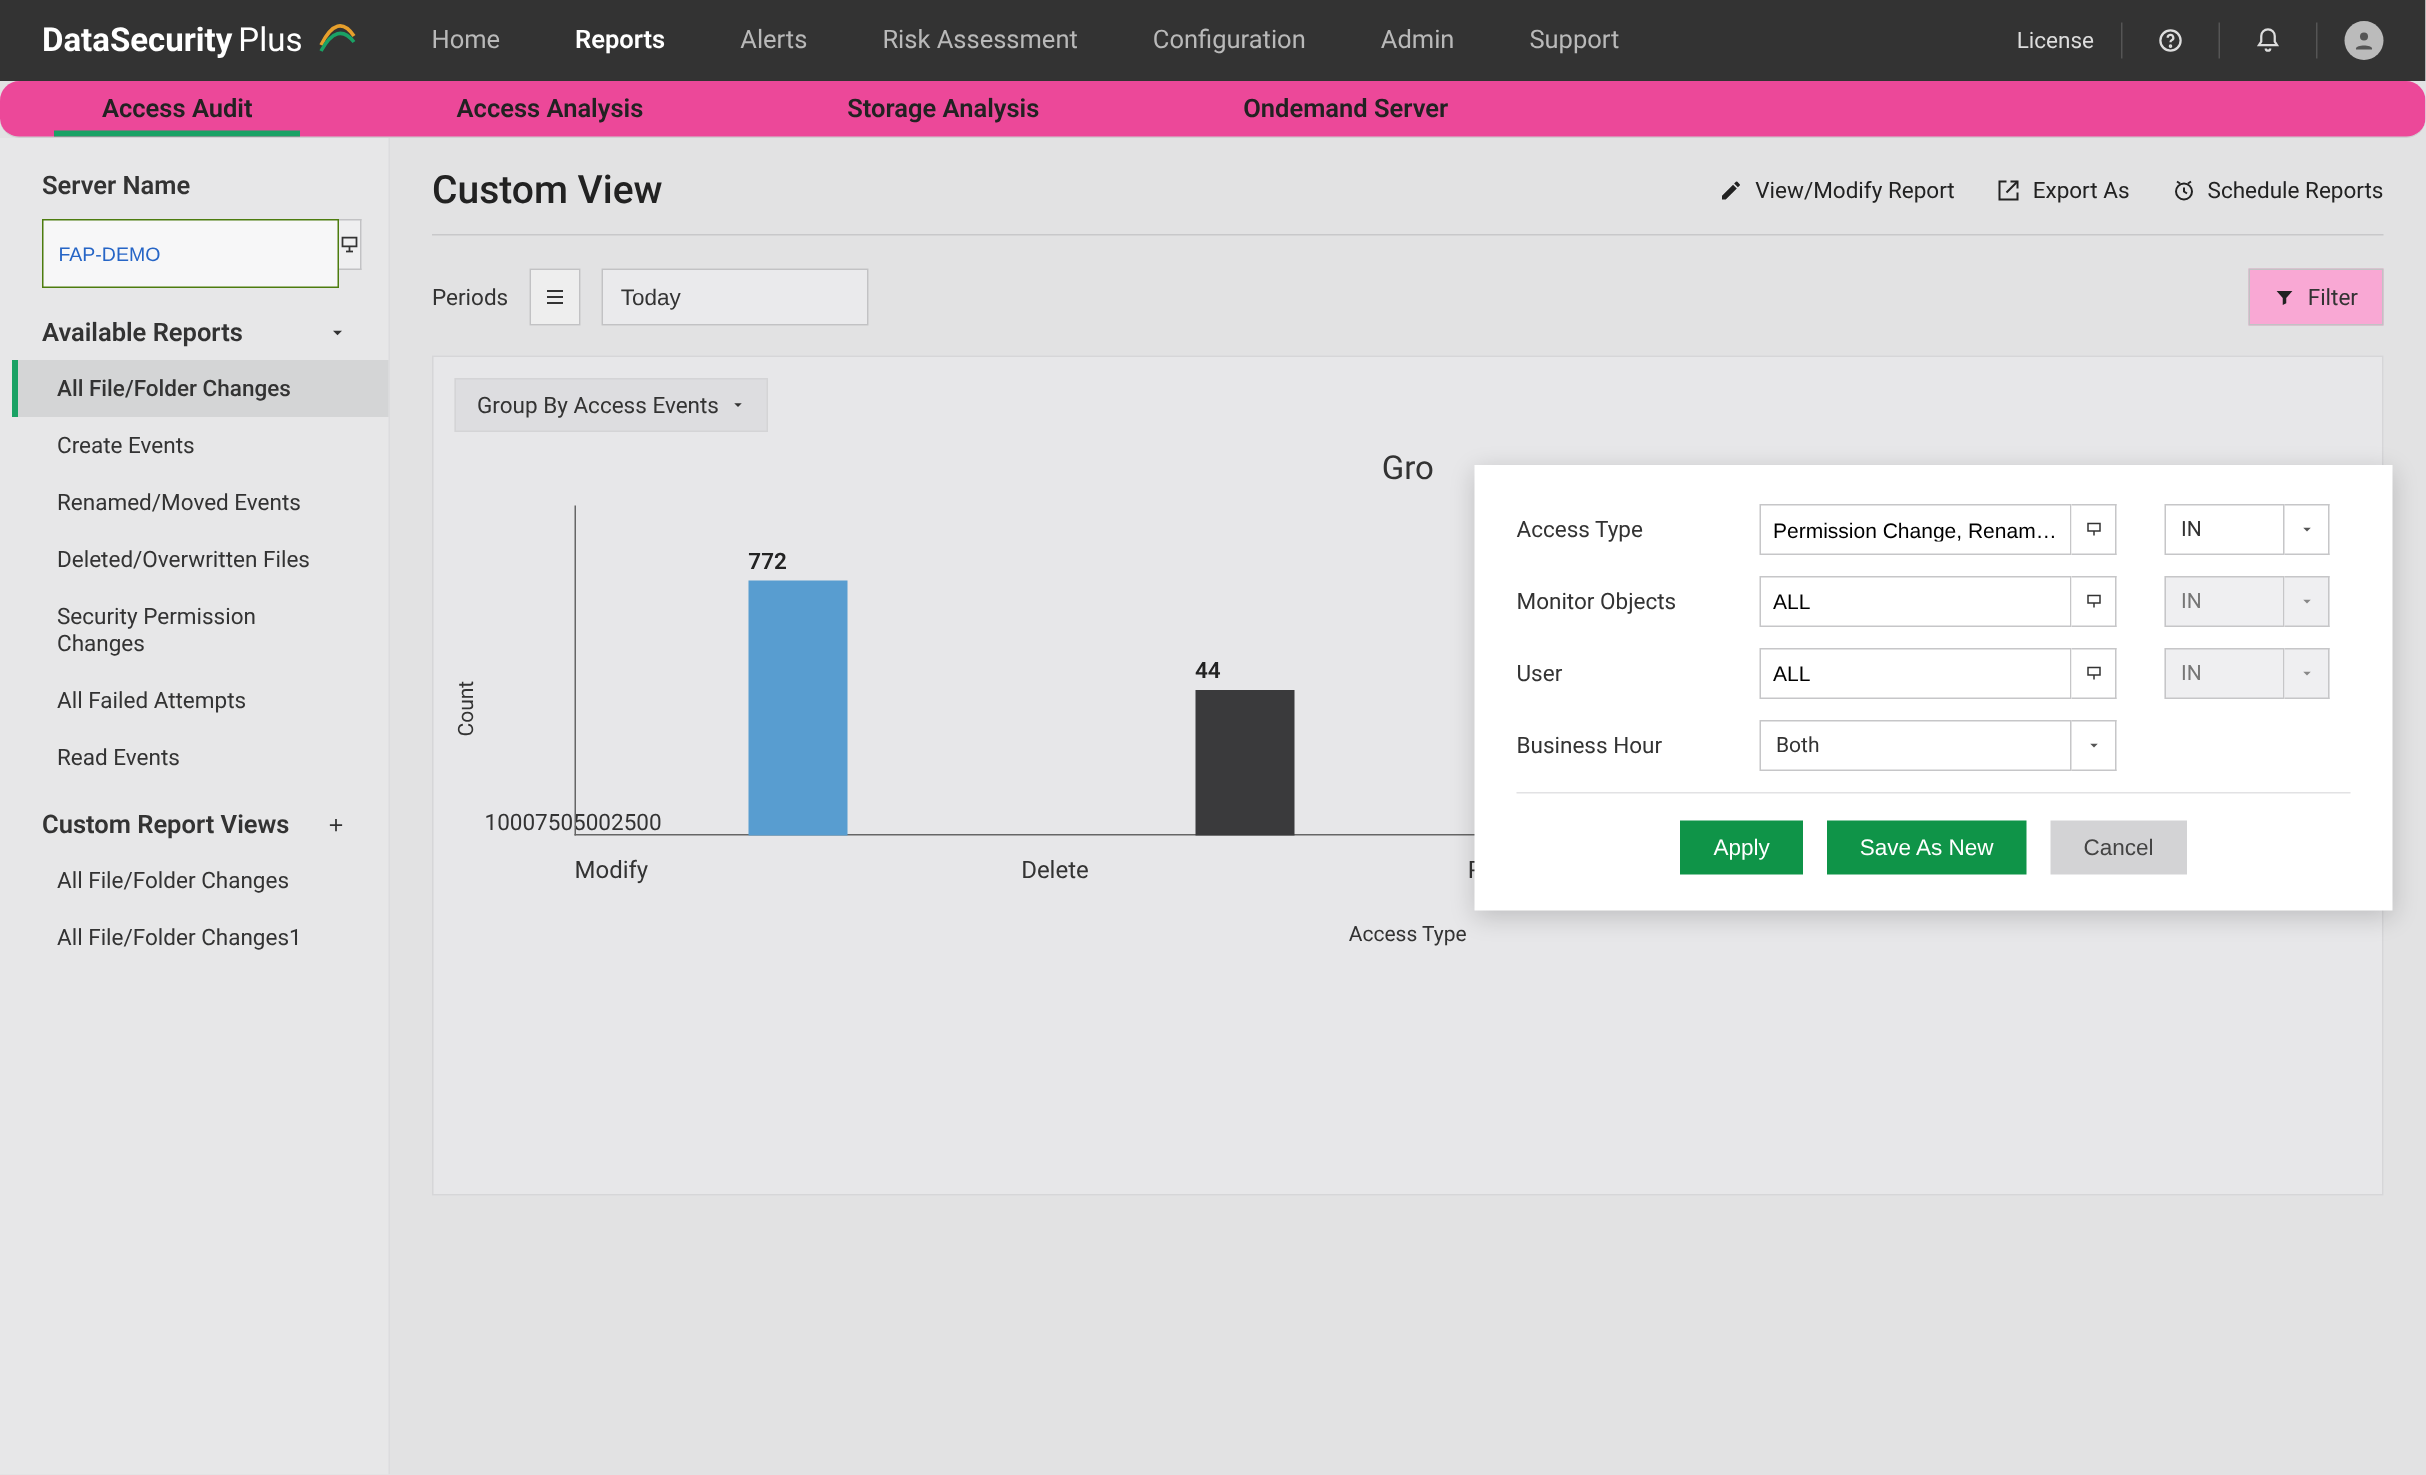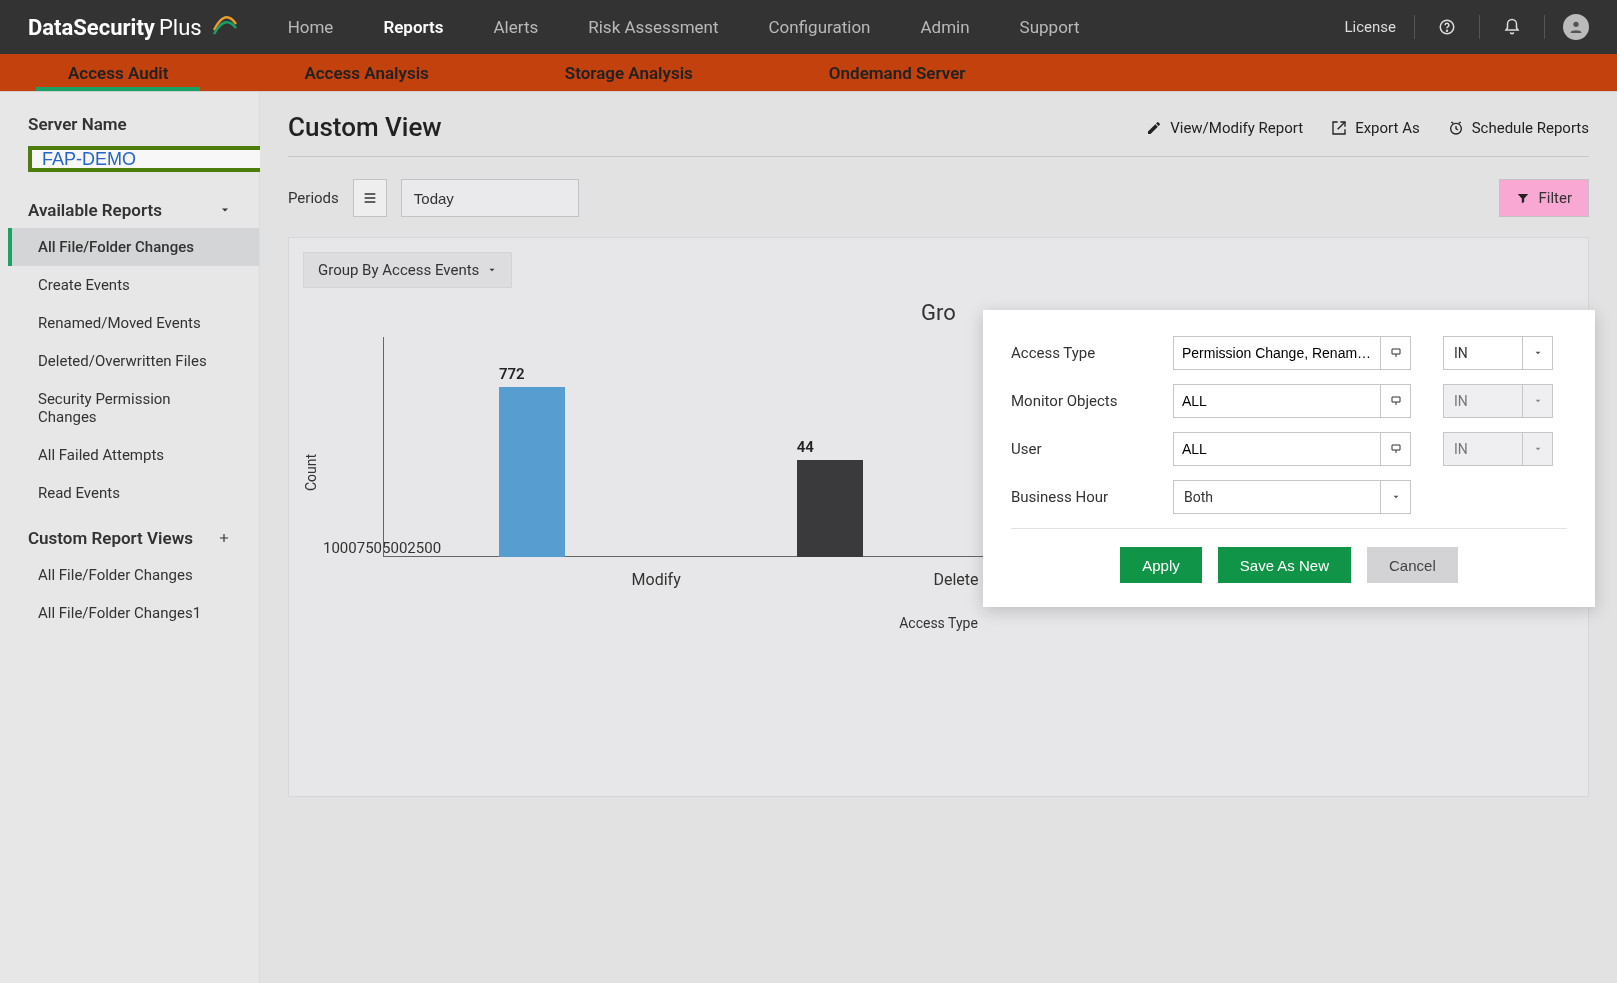--- a/index.html
+++ b/index.html
@@ -49,24 +49,25 @@
 }
 .divider { width:1px; height:24px; background:#555;}
 .avatar-circle {
   width: 26px; height: 26px; border-radius: 50%;
   background: #bbb; display:flex; align-items:center; justify-content:center;
 }
 
 
 .subtabs {
   height: 38px;
-  background: #c2410c;
+  background: #ec4899;
   display: flex;
   align-items: center;
   border-bottom: 1px solid #d0d0d2;
+  border-radius: 13px;
 }
 .subtab {
   padding: 0 68px;
   height: 100%;
   display: flex; align-items: center; justify-content: center;
   font-size: 17px;
   color: #222;
   font-weight: 600;
   cursor: pointer;
   position: relative;
@@ -96,25 +97,25 @@
 }
 
 
 .side-section-label { padding: 0 28px; font-size: 17px; font-weight: 600; margin-top: 6px; margin-bottom: 12px; }
 .server-input-row {
   margin: 0 28px 20px 28px;
   display: flex;
 }
 .server-input {
   flex: 1;
-  height: 26px;
-  border: 4px solid #4d7c0f;
+  height: 46px;
+  border: 1px solid #4d7c0f;
   background: #f7f7f8;
   color: #2665c6;
-  font-size: 18px;
+  font-size: 13px;
   padding: 0 10px;
 }
 .server-picker-btn {
   width: 30px; height: 34px;
   border: 1px solid #c2c2c4; border-left: none;
   background: #efeff0;
   display: flex; align-items: center; justify-content: center;
   cursor: pointer;
 }
 .side-header-row {
@@ -207,21 +208,21 @@
   flex: 1;
   position: relative;
 }
 .plot-axis-x { position: absolute; left: 0; right: 0; bottom: 50px; height: 1px; background: #666; }
 .plot-axis-y { position: absolute; left: 0; top: 0; bottom: 50px; width: 1px; background: #666; }
 .bars-row { position: absolute; left: 0; right: 0; bottom: 50px; height: 220px; display: flex; }
 .bar-col { flex: 1; display: flex; flex-direction: column; align-items: center; justify-content: flex-end; position: relative; }
 .bar-value-label { position: absolute; top: -22px; font-size: 15px; font-weight: 600; color: #232323; }
 .bar { width: 66px; }
 .x-labels { position: absolute; left: 0; right: 0; bottom: 18px; display: flex; }
-.x-label { flex: 1; text-align: right; font-size: 16px; color: #333; }
+.x-label { flex: 1; text-align: left; font-size: 16px; color: #333; }
 .x-axis-title { text-align: center; font-size: 14px; color: #333; margin-top: 8px; }
 
 
 .filter-popup {
   position: absolute;
   top: 218px;
   right: 22px;
   width: 612px;
   background: #ffffff;
   box-shadow: 0 4px 16px rgba(0,0,0,0.18);

